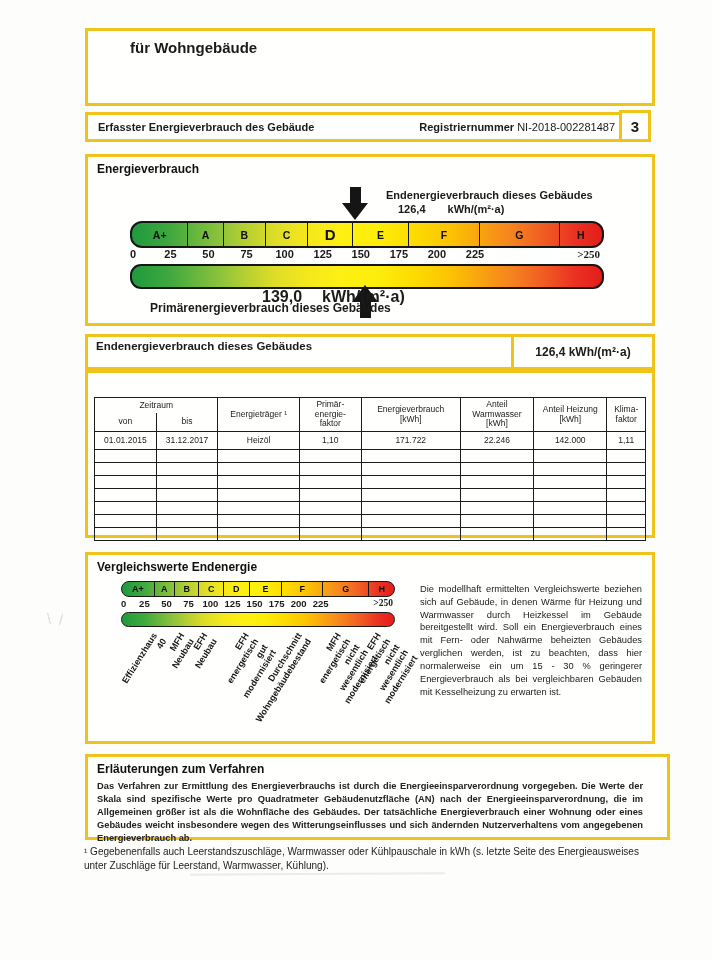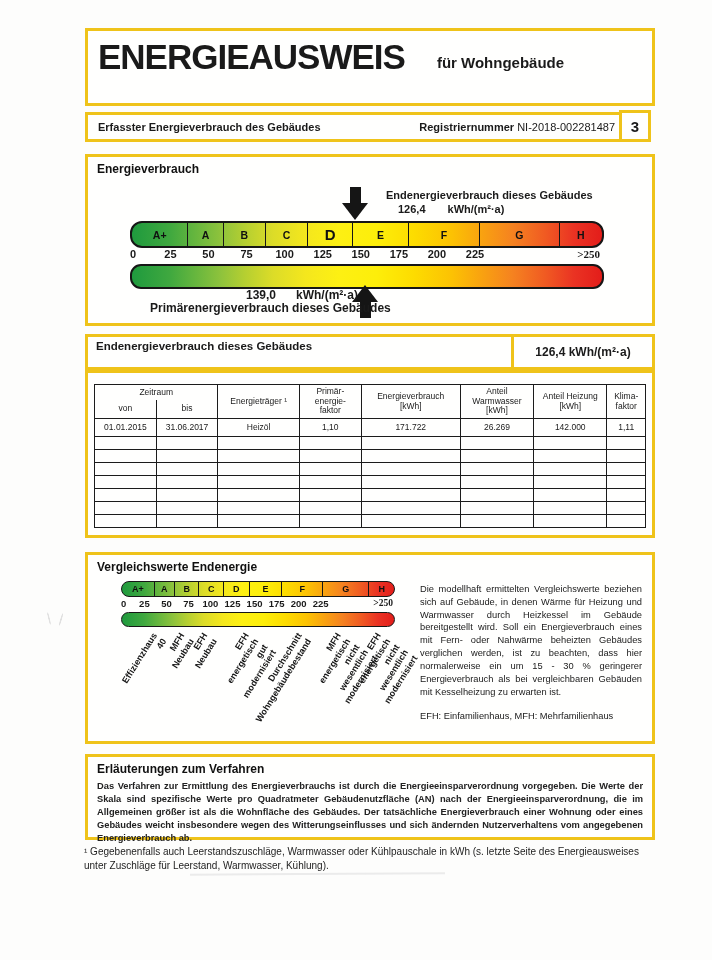--- a/index.html
+++ b/index.html
@@ -45,71 +45,70 @@
   .ticks span:nth-child(9){left:65.3%}
   .ticks span:nth-child(10){left:73.4%}
   .ticks span:nth-child(11){left:auto;right:0;transform:none;font-family:Liberation Serif, serif;}
   .arrow{position:absolute;width:26px;}
   .arrow .stem{width:11px;height:16px;background:#151515;margin:0 auto;}
   .arrow .head-down{width:0;height:0;border-left:13px solid transparent;border-right:13px solid transparent;border-top:17px solid #151515;}
   .arrow .head-up{width:0;height:0;border-left:13px solid transparent;border-right:13px solid transparent;border-bottom:17px solid #151515;}
   #end-label-block{position:absolute;left:298px;top:32px;font-size:11px;font-weight:bold;line-height:1.25;}
   #end-value-line{padding-left:12px;}
   #end-value-line .unit{margin-left:22px;}
-  #prim-value-line{position:absolute;left:158px;top:131px;font-size:12px;font-weight:bold;}
+  #prim-value-line{position:absolute;left:174px;top:131px;font-size:16px;font-weight:bold;}
   #prim-value-line .unit{margin-left:20px;}
   #prim-label{position:absolute;left:62px;top:144px;font-size:12px;font-weight:bold;white-space:nowrap;}
   
   #banner-box{left:85px;top:334px;width:564px;height:30px;display:flex;}
   #banner-left{flex:1;padding:3px 8px;}
   #banner-title{font-size:11.5px;font-weight:bold;}
   #banner-note{font-size:8px;}
   #banner-right{width:138px;border-left:3px solid #efc31a;display:flex;align-items:center;justify-content:center;font-size:12px;font-weight:bold;}
   
   #table-box{left:85px;top:370px;width:564px;height:162px;}
-  #vtable{position:absolute;left:6px;top:11px;width:552px;border-collapse:collapse;table-layout:fixed;}
+  #vtable{position:absolute;left:6px;top:24px;width:552px;border-collapse:collapse;table-layout:fixed;}
   #vtable td,#vtable th{border:1.2px solid #1c1c1c;font-size:8.5px;font-weight:normal;text-align:center;vertical-align:middle;padding:1px 2px;white-space:pre-line;line-height:1.15;}
   #vtable .zr{border-bottom:none;height:13px;}
   #vtable .vb{border-top:none;height:16px;}
   #vtable .data-row td{height:15px;}
   #vtable .empty-row td{height:10px;}
   
   #comparison-box{left:85px;top:552px;width:564px;height:186px;}
   #cmp-scale{position:absolute;left:33px;top:26px;width:272px;}
   #cmp-scale .band-bar{left:0;top:0;width:272px;height:14px;border-width:1.6px;border-radius:8px;}
   #cmp-scale .band-bar span{font-size:9px;}
   #cmp-scale .ticks{left:0;top:17px;width:272px;height:11px;}
   #cmp-scale .ticks span{font-size:9.5px;}
   #cmp-scale .grad-bar{left:0;top:31px;width:272px;height:13px;border-width:1.6px;border-radius:8px;}
   .rlabel{position:absolute;top:50px;width:0;height:0;}
   .rlabel>span{position:absolute;right:0;top:0;transform-origin:100% 0;transform:rotate(-58deg);
     white-space:pre-line;text-align:right;font-size:9px;line-height:1.2;color:#161616;font-weight:bold;}
   #cmp-text{position:absolute;left:332px;top:28px;width:222px;font-size:9.3px;line-height:1.38;text-align:justify;}
   #cmp-abbrev{margin-top:12px;text-align:left;}
   
-  #explain-box{left:85px;top:754px;width:564px;height:80px;}
+  #explain-box{left:85px;top:754px;width:564px;height:80px;padding-left:15px;}
   #explain-par{position:absolute;left:9px;top:23px;width:546px;font-size:9.3px;line-height:1.4;text-align:justify;font-weight:bold;color:#222;}
   
   #footnote{position:absolute;left:84px;top:845px;width:574px;font-size:10px;line-height:1.35;color:#1d1d1d;}
   
   .mark{position:absolute;border-left:2px solid #e0e0e0;height:13px;border-radius:60%;}
   #artifact-line{position:absolute;left:190px;top:873px;width:255px;height:2px;background:#ebebeb;transform:rotate(-0.3deg);}
 </style>
 </head>
 <body>
 
 <div class="box" id="header-box">
   <div id="cert-title-row">
-    <span id="cert-title">ENERGIEAUSWEIS</span>
     <span id="cert-subtitle">für Wohngebäude</span>
   </div>
 </div>
 
 <div class="box" id="subheader-box">
-  <span class="lbl">Erfasster Energieverbrauch des Gebäudes</span>
+  <span class="lbl">Erfasster Energieverbrauch des Gebäude</span>
   <span id="registry"><b>Registriernummer</b> <span>NI-2018-002281487</span></span>
 </div>
 <div class="box" id="page-box">
   <span id="page-num">3</span>
 </div>
 
 <div class="box" id="energy-box">
   <div class="sec-title">Energieverbrauch</div>
 
   <div class="arrow" style="left:254px;top:30px;">
@@ -196,25 +195,25 @@
 [kWh]</th>
       <th rowspan="2">Klima-
 faktor</th>
     </tr>
     <tr>
       <th class="vb">von</th>
       <th class="vb">bis</th>
     </tr>
     <tr class="data-row">
       <td>01.01.2015</td>
-      <td>31.06.2017</td>
+      <td>31.12.2017</td>
       <td>Heizöl</td>
       <td>1,10</td>
       <td>171.722</td>
-      <td>26.269</td>
+      <td>22.246</td>
       <td>142.000</td>
       <td>1,11</td>
     </tr>
     <tr class="empty-row">
           <td></td>
           <td></td>
           <td></td>
           <td></td>
           <td></td>
           <td></td>
@@ -337,21 +336,20 @@
 wesentlich modernisiert</span>
       </div>
     <div class="rlabel" style="left:254px;">
         <span>EFH energetisch nicht
 wesentlich modernisiert</span>
       </div>
   </div>
 
   <div id="cmp-text">
     <div>Die modellhaft ermittelten Vergleichswerte beziehen sich auf Gebäude, in denen Wärme für Heizung und Warmwasser durch Heizkessel im Gebäude bereitgestellt wird. Soll ein Energieverbrauch eines mit Fern- oder Nahwärme beheizten Gebäudes verglichen werden, ist zu beachten, dass hier normalerweise ein um 15 - 30 % geringerer Energieverbrauch als bei vergleichbaren Gebäuden mit Kesselheizung zu erwarten ist.</div>
-    <div id="cmp-abbrev">EFH: Einfamilienhaus, MFH: Mehrfamilienhaus</div>
   </div>
 </div>
 
 <div class="box" id="explain-box">
   <div class="sec-title">Erläuterungen zum Verfahren</div>
   <div id="explain-par">Das Verfahren zur Ermittlung des Energieverbrauchs ist durch die Energieeinsparverordnung vorgegeben. Die Werte der Skala sind spezifische Werte pro Quadratmeter Gebäudenutzfläche (AN) nach der Energieeinsparverordnung, die im Allgemeinen größer ist als die Wohnfläche des Gebäudes. Der tatsächliche Energieverbrauch einer Wohnung oder eines Gebäudes weicht insbesondere wegen des Witterungseinflusses und sich ändernden Nutzerverhaltens vom angegebenen Energieverbrauch ab.</div>
 </div>
 
 <div id="footnote">¹ Gegebenenfalls auch Leerstandszuschläge, Warmwasser oder Kühlpauschale in kWh (s. letzte Seite des Energieausweises unter Zuschläge für Leerstand, Warmwasser, Kühlung).</div>
 

